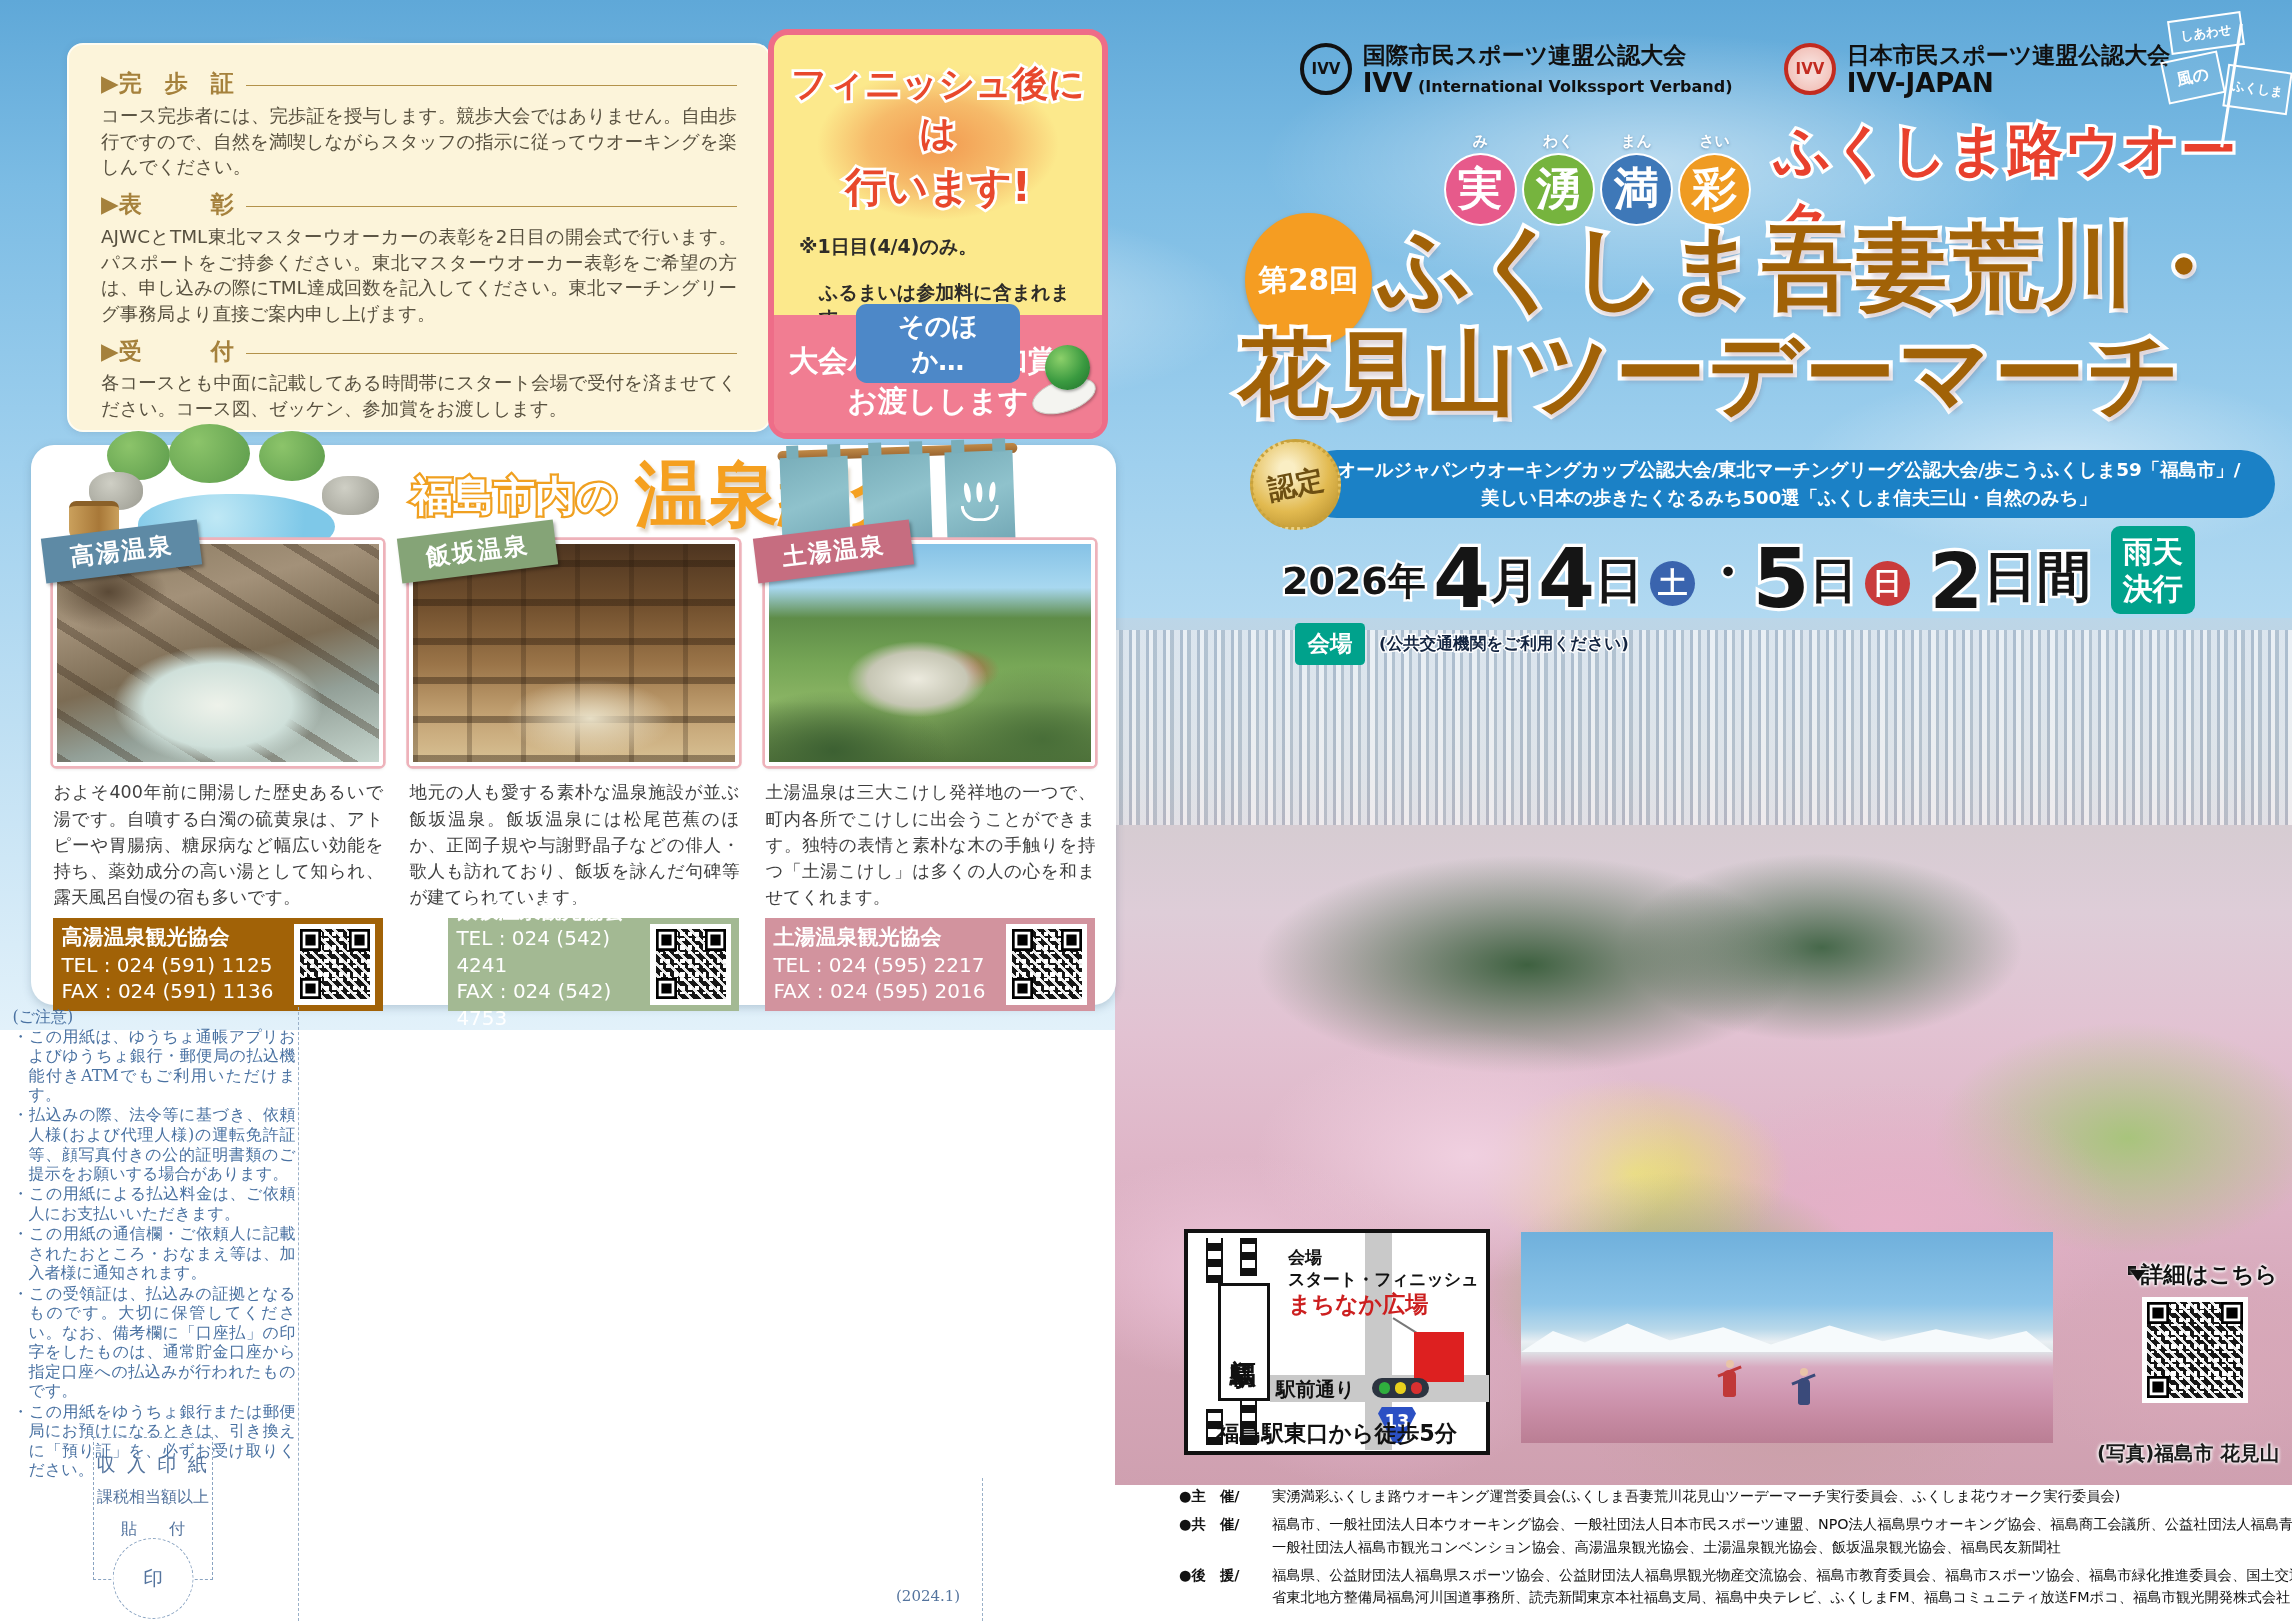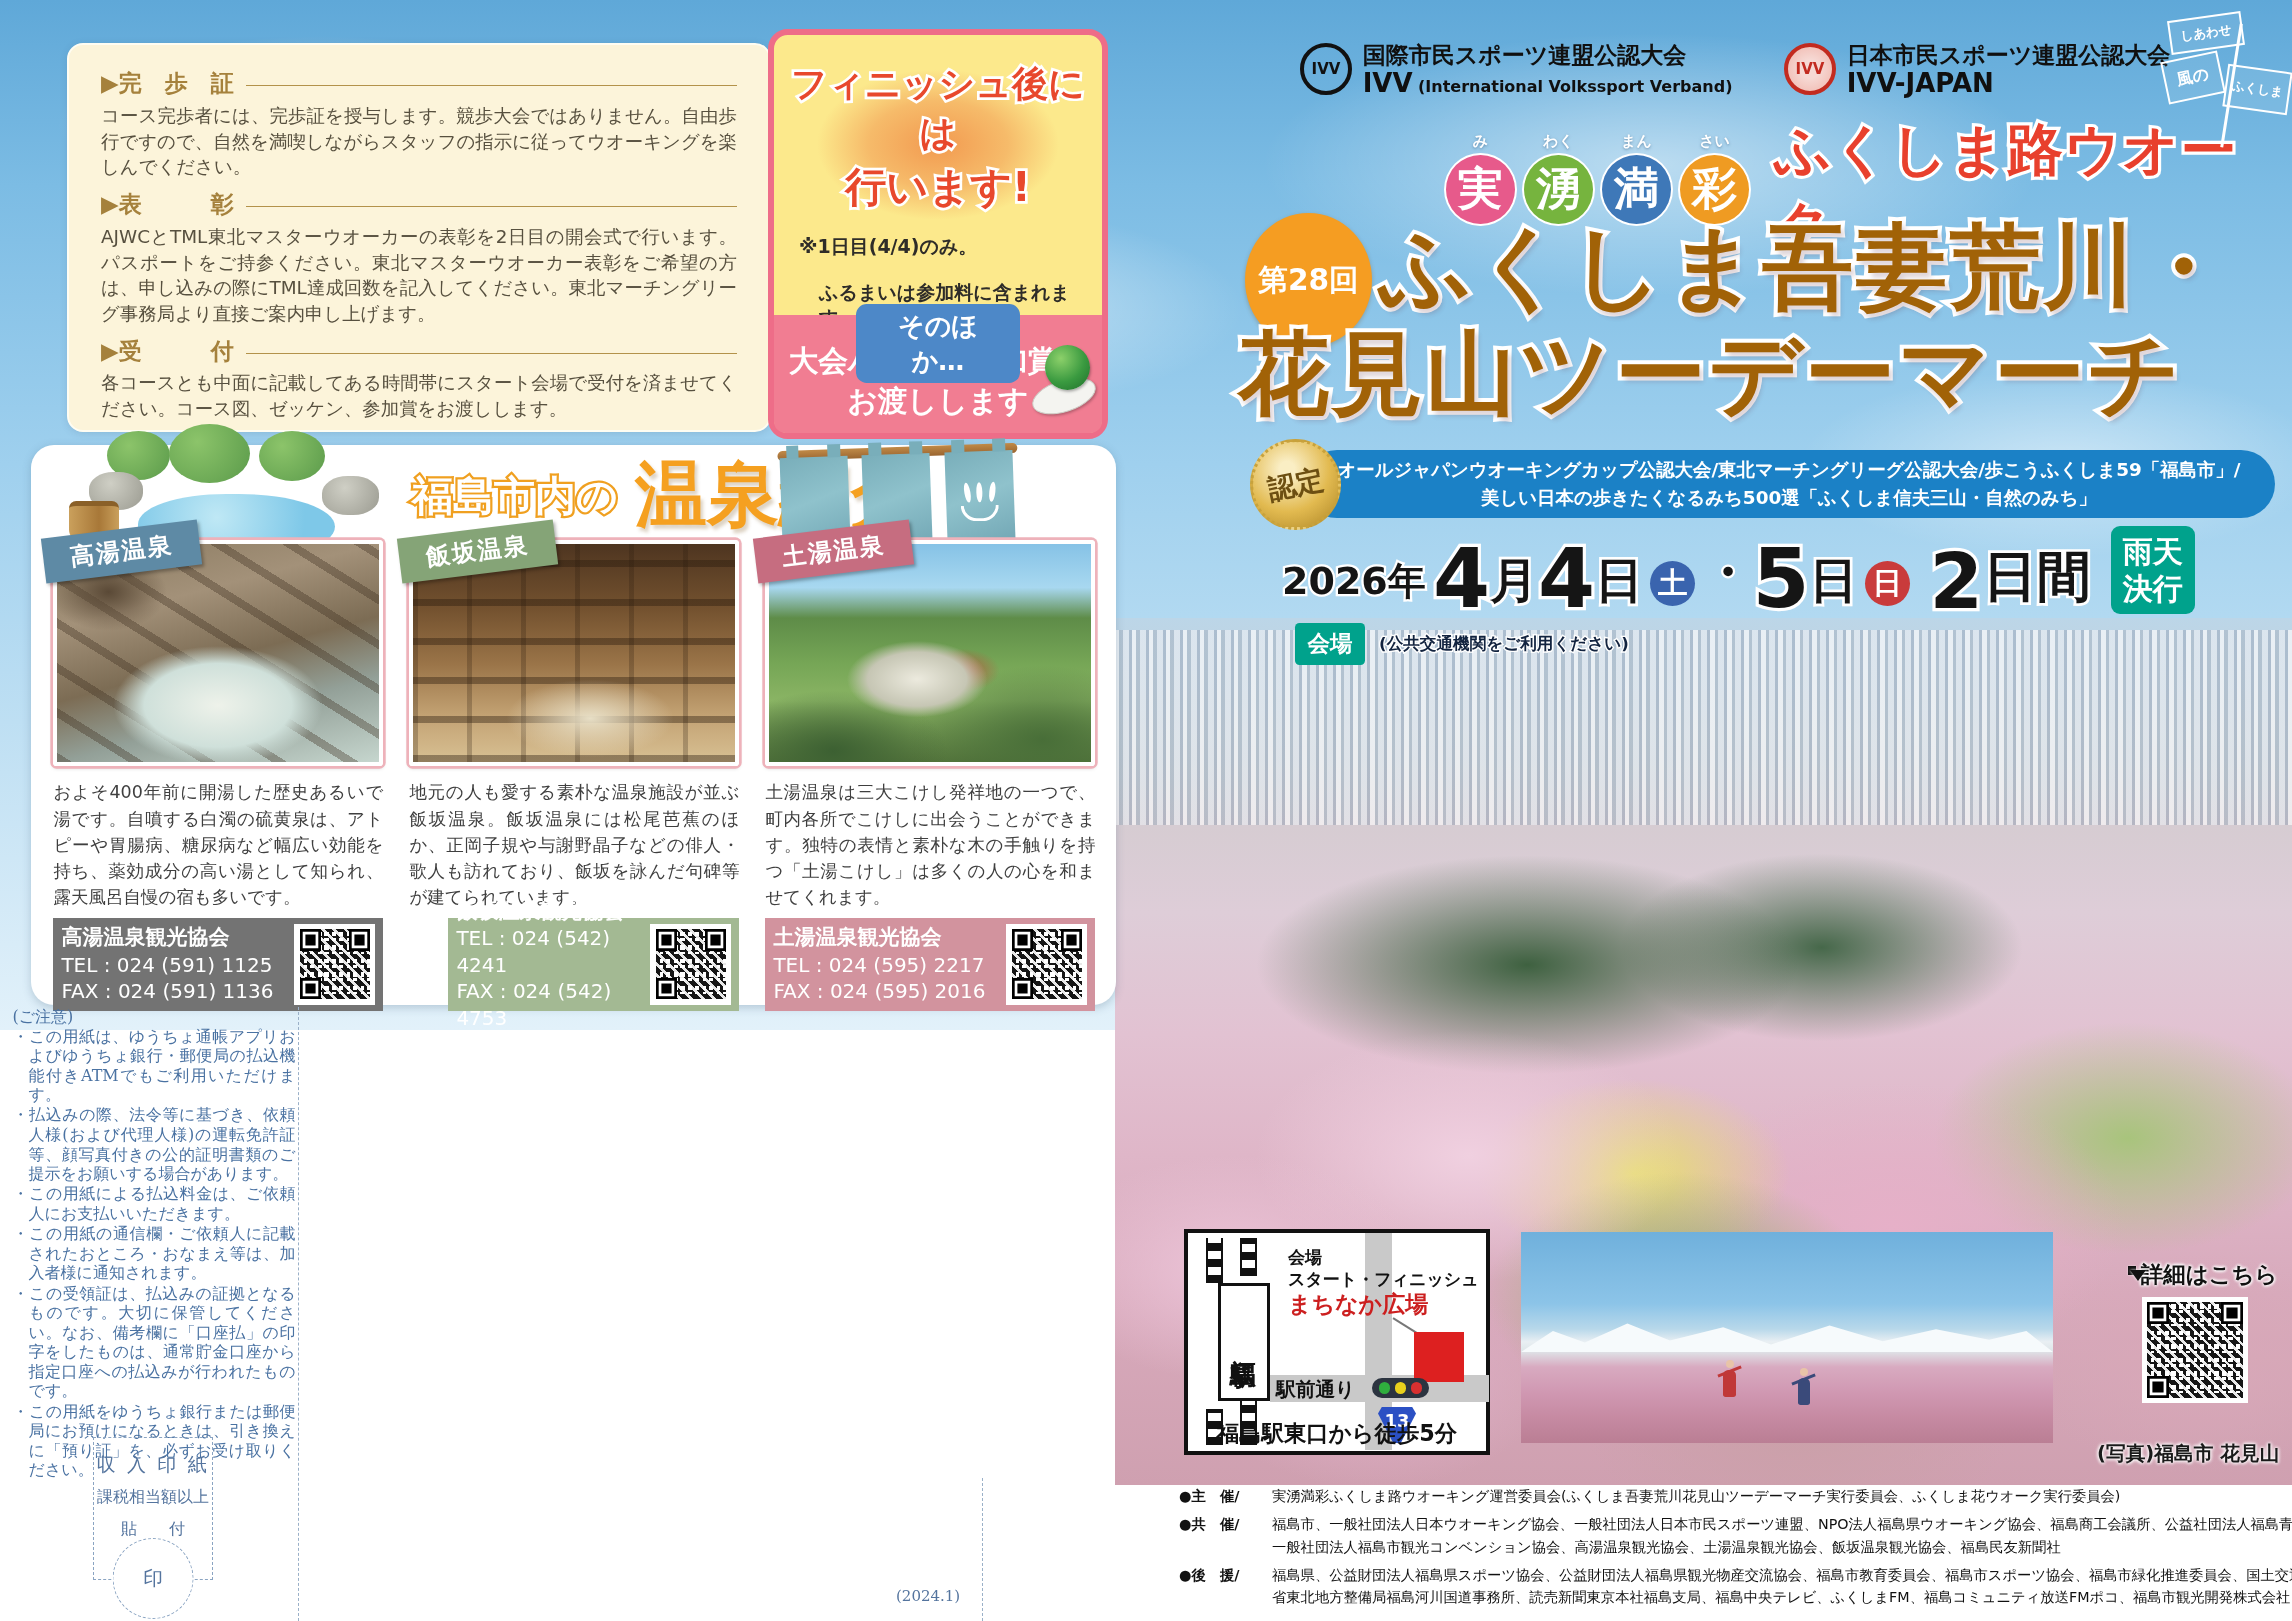--- a/index.html
+++ b/index.html
@@ -112,21 +112,21 @@
     radial-gradient(90px 49px at 46% 62%,#eceade 0%,#c6c6b4 55%,rgba(0,0,0,0) 78%),
     radial-gradient(54px 31px at 60% 58%,#b85840 0%,rgba(0,0,0,0) 70%),
     radial-gradient(152px 81px at 20% 95%,#3c6032 0%,rgba(0,0,0,0) 75%),
     radial-gradient(179px 99px at 85% 90%,#486e38 0%,rgba(0,0,0,0) 75%),
     linear-gradient(180deg,#86c2e6 0%,#a8d8f0 20%,#5e8c48 34%,#76a656 55%,#8ab464 72%,#55753c 100%);}
   .ribbon{position:absolute;top:-10.7px;left:-10.7px;transform:rotate(-7deg);color:#fff;font-size:24px;font-weight:bold;
     padding:6.3px 27px;box-shadow:1.8px 2.7px 3.6px rgba(0,0,0,.3);letter-spacing:1.8px;z-index:2;}
   .rb1{background:#5e8aa5;} .rb2{background:#85a477;} .rb3{background:#c66d80;}
   .cdesc{margin-top:13.4px;font-size:17.5px;line-height:1.5;color:#3f3f3f;text-align:justify;min-height:115px;}
   .contact{margin-top:7.2px;height:93px;display:flex;align-items:center;padding:6.3px 8px;box-sizing:border-box;gap:7.2px;}
-  .ct1{background:#737373;} .ct2{background:#a3b993;margin-left:39px;} .ct3{background:#d2939e;}
+  .ct1{background:#a16207;} .ct2{background:#a3b993;margin-left:39px;} .ct3{background:#d2939e;}
   .c-left{flex:1;color:#fff;line-height:1.32;}
   .c-assoc{font-size:21px;font-weight:bold;}
   .c-tel{font-size:20px;}
   .qr{background:#fff;padding:5.4px;width:81px;height:81px;box-sizing:border-box;flex-shrink:0;}
   .qrp{position:relative;width:100%;height:100%;background-color:#fff;background-image:
     repeating-linear-gradient(45deg,rgba(255,255,255,.9) 0 2.7px,rgba(0,0,0,0) 2.7px 8px),
     repeating-linear-gradient(0deg,#161616 0 4.5px,rgba(0,0,0,0) 4.5px 7.2px,#161616 7.2px 9px,rgba(0,0,0,0) 9px 13.4px),
     repeating-linear-gradient(90deg,#161616 0 3.6px,rgba(0,0,0,0) 3.6px 7.2px,#161616 7.2px 9.9px,rgba(0,0,0,0) 9.9px 14.3px);}
   .qrp::before,.qrp::after,.qrp i{content:"";position:absolute;width:21.5px;height:21.5px;background:#000;
     box-shadow:inset 0 0 0 2.7px #000,inset 0 0 0 5.4px #fff;}

